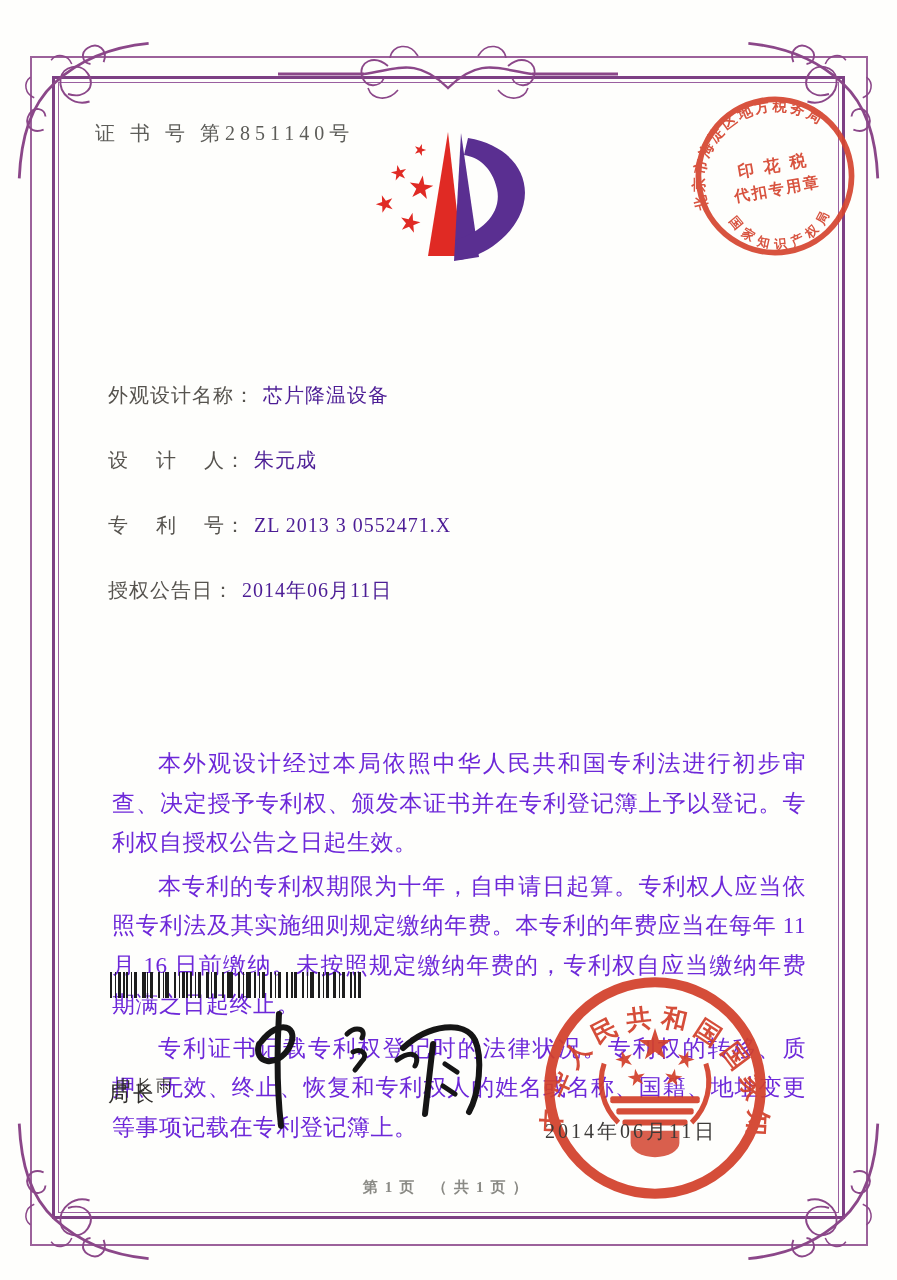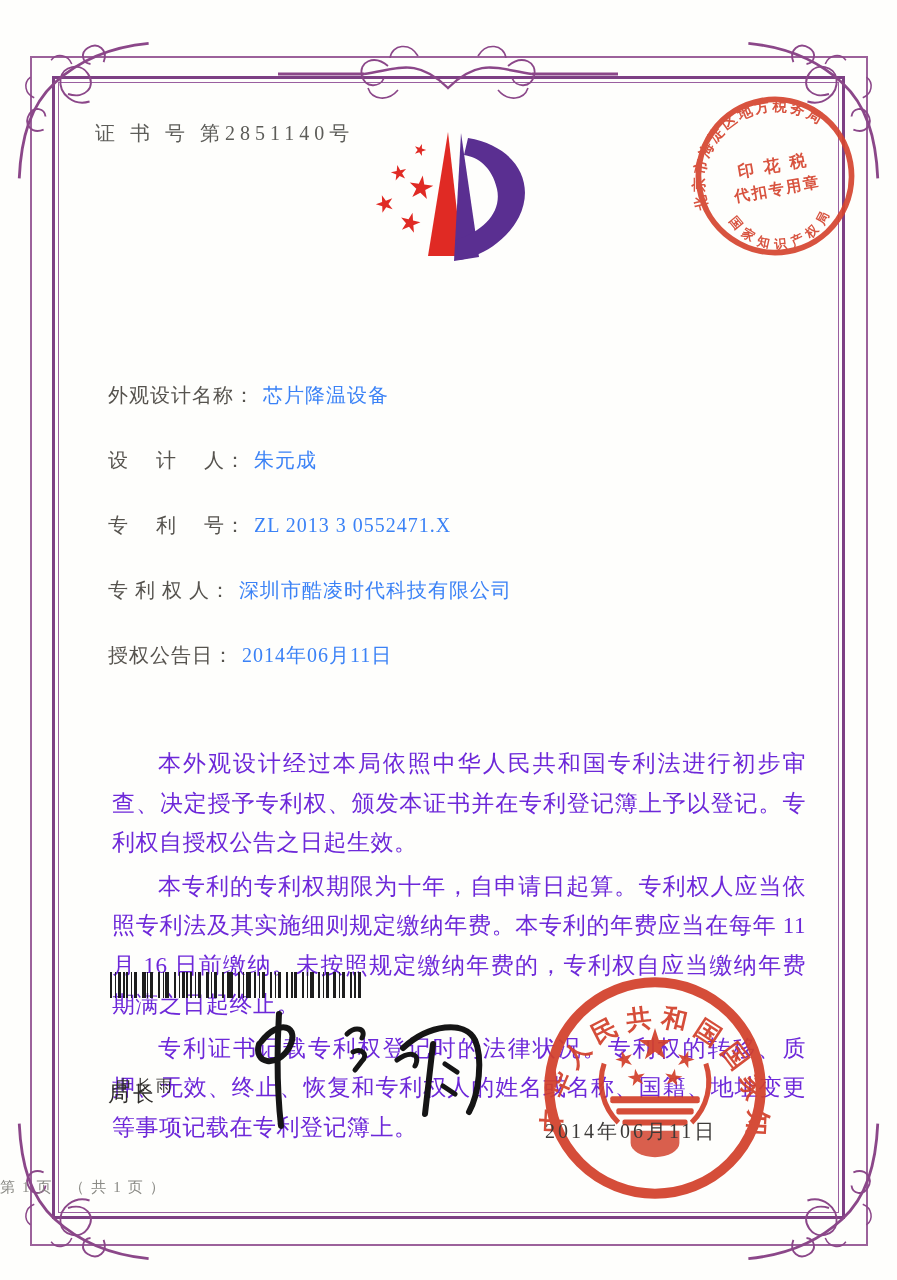--- a/index.html
+++ b/index.html
@@ -23,21 +23,21 @@
   
   .cert-no{position:absolute;left:95px;top:120px;font-size:20px;letter-spacing:5px;color:#5c5c58;}
   .tax-stamp{position:absolute;left:683px;top:84px;width:184px;height:184px;transform:rotate(-10deg);opacity:.92;}
   .logo{position:absolute;left:358px;top:128px;width:190px;height:135px;}
   .doc-title{position:absolute;left:0;top:254px;width:100%;text-align:center;margin:0;
     font-size:45px;font-weight:700;letter-spacing:12px;color:#1e1c1a;}
 
   
   .fields{position:absolute;left:108px;top:382px;width:660px;}
   .field-row{height:65px;font-size:20px;color:#56534e;letter-spacing:1px;}
-  .field-row .val{margin-left:8px;color:#3b82f6;}
+  .field-row .val{margin-left:8px;color:#4c1d95;}
 
   
   .paras{position:absolute;left:100px;top:744px;width:706px;}
   .paras p{margin:0 0 4px 12px;font-size:23px;line-height:1.72;color:#6d28d9;
     text-align:justify;text-indent:2em;letter-spacing:.5px;}
 
   
   .barcode{position:absolute;left:110px;top:972px;width:252px;height:26px;
     background:
       repeating-linear-gradient(90deg,#1d1d1d 0 2px,transparent 2px 5px,#1d1d1d 5px 6px,transparent 6px 8px,#1d1d1d 8px 11px,transparent 11px 16px),
@@ -48,22 +48,22 @@
     font-family:"Liberation Sans","DejaVu Sans",sans-serif;margin-top:44px;}
   .signer-name{position:absolute;left:116px;top:1076px;font-size:16px;letter-spacing:4px;color:#2e2c2a;
     font-family:"Liberation Sans","DejaVu Sans",sans-serif;}
   .signature{position:absolute;left:225px;top:1008px;width:290px;height:125px;}
 
   
   .big-seal{position:absolute;left:533px;top:966px;width:244px;height:244px;opacity:.93;}
   .seal-date{position:absolute;left:545px;top:1118px;font-size:20px;letter-spacing:3px;color:#3c3a38;}
 
   
-  .page-footer{position:absolute;left:0;top:1178px;width:100%;text-align:left;
-    font-size:15px;letter-spacing:7px;color:#8a8a85;}
+  .page-footer{position:absolute;left:0;top:1178px;width:100%;text-align:center;
+    font-size:15px;letter-spacing:7px;color:#8a8a85;font-weight:bold;}
 </style>
 </head>
 <body>
 
 <div class="page">
 
   <svg width="0" height="0" style="position:absolute">
     <defs>
       <polygon id="star5" points="0,-10 2.2,-3.1 9.5,-3.1 3.6,1.2 5.9,8.1 0,3.8 -5.9,8.1 -3.6,1.2 -9.5,-3.1 -2.2,-3.1"></polygon>
       <g id="flourish" fill="none" stroke="currentColor">
@@ -136,23 +136,20 @@
     <div class="field-row">
       <span>外观设计名称：</span><span class="val">芯片降温设备</span>
     </div>
     <div class="field-row">
       <span>设　 计　 人：</span><span class="val">朱元成</span>
     </div>
     <div class="field-row">
       <span>专　 利　 号：</span><span class="val">ZL 2013 3 0552471.X</span>
     </div>
     <div class="field-row">
-      <span>专 利 权 人：</span><span class="val">深圳市酷凌时代科技有限公司</span>
-    </div>
-    <div class="field-row">
       <span>授权公告日：</span><span class="val">2014年06月11日</span>
     </div>
   </div>
 
   <div class="paras">
     <p>本外观设计经过本局依照中华人民共和国专利法进行初步审查、决定授予专利权、颁发本证书并在专利登记簿上予以登记。专利权自授权公告之日起生效。</p>
     <p>本专利的专利权期限为十年，自申请日起算。专利权人应当依照专利法及其实施细则规定缴纳年费。本专利的年费应当在每年 11 月 16 日前缴纳。未按照规定缴纳年费的，专利权自应当缴纳年费期满之日起终止。</p>
     <p>专利证书记载专利权登记时的法律状况。专利权的转移、质押、无效、终止、恢复和专利权人的姓名或名称、国籍、地址变更等事项记载在专利登记簿上。</p>
   </div>
 

